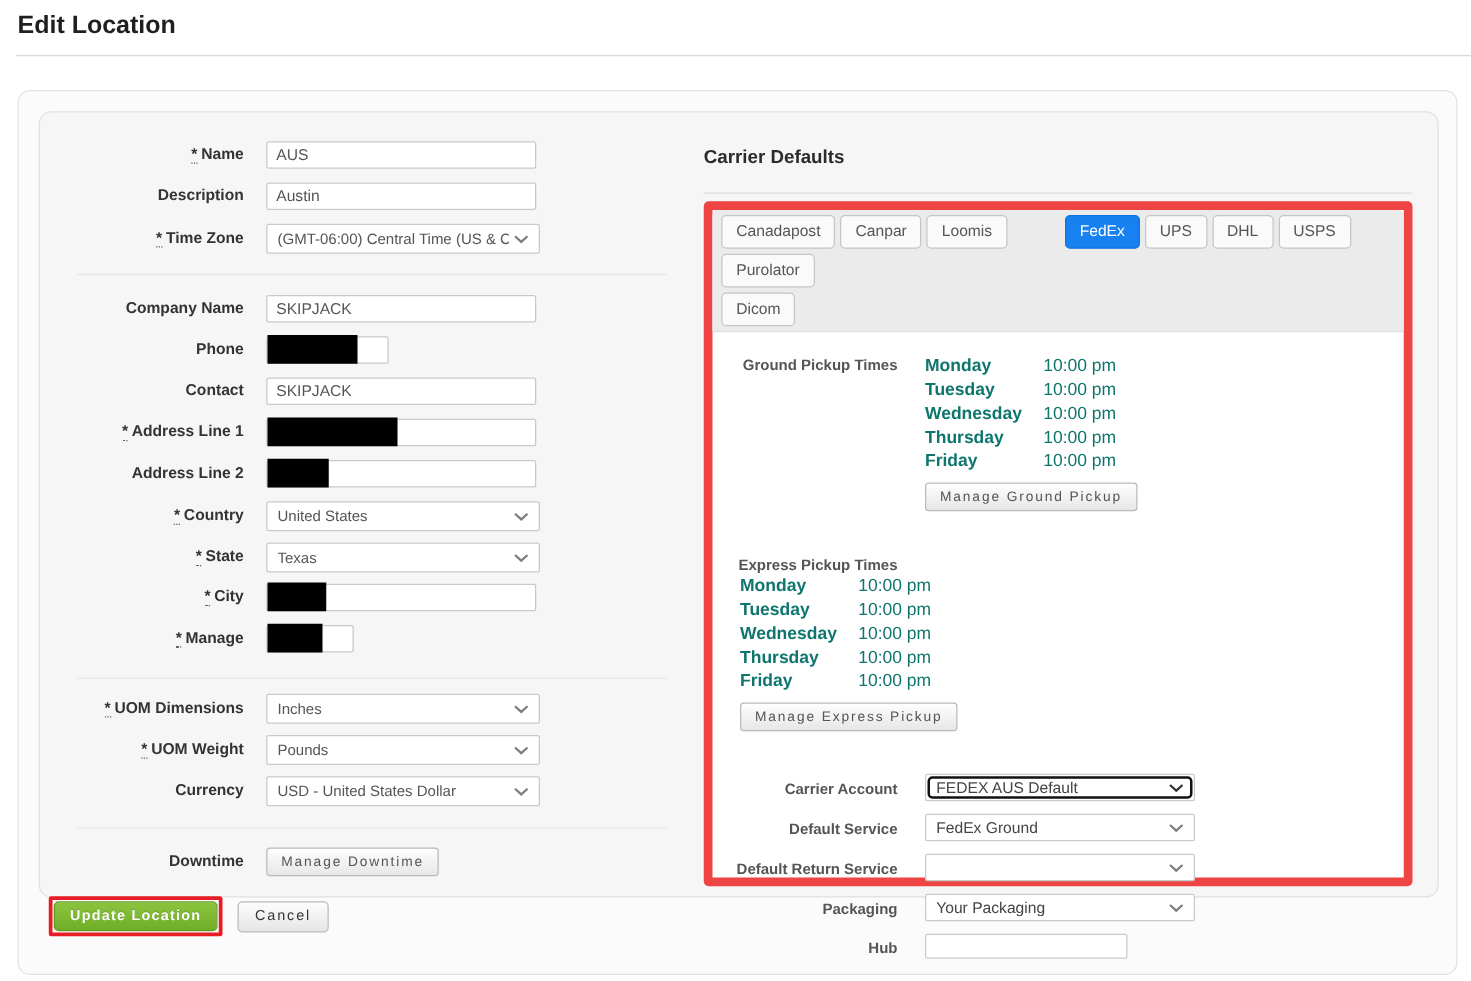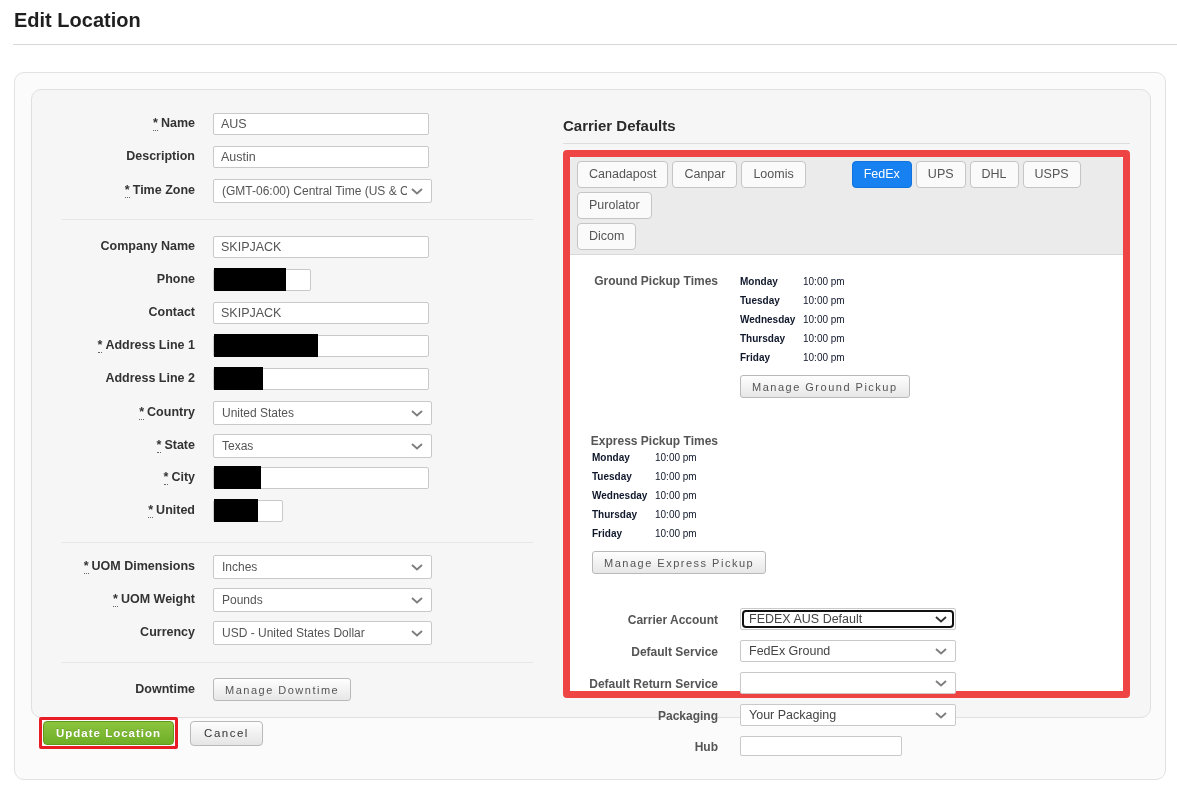--- a/index.html
+++ b/index.html
@@ -38,35 +38,35 @@
   .select .val { white-space:nowrap; overflow:hidden; flex:1; }
   .chev { flex:none; margin-left:4px; }
 
   .gray-btn { display:inline-flex; align-items:center; height:23px; padding:0 11px;
               background:linear-gradient(#fefefe,#e7e7e7); border:1px solid #b9b9b9; border-radius:3px;
               font-size:11px; letter-spacing:1.5px; color:#555; cursor:pointer; }
 
   
   .right-col { flex:1; padding-right:20px; }
   .carrier-heading { margin-top:27px; font-size:15px; font-weight:bold; color:#2b2b2b;
-                     padding-bottom:9px; border-bottom:1px solid #ddd; }
+                     padding-bottom:20px; border-bottom:1px solid #ddd; }
   .carrier-box { margin-top:6px; background:#fff; border:7px solid #ef4444; border-radius:4px; height:548px; }
   .tab-strip { background:#ebebeb; border-bottom:1px solid #d9d9d9; border-radius:4px 4px 0 0;
                padding:4px 5px 0 5px; display:flex; flex-wrap:wrap; align-items:flex-start; }
   .tab { height:27px; line-height:25px; padding:0 11px; margin:0 2px 4px 2px; background:#fafafa;
          border:1px solid #c5c5c5; border-radius:4px; font-size:12.5px; color:#555; cursor:pointer; }
   .tab.active { background:#1781f2; border-color:#1173de; color:#ffffff;margin-left:44px; }
   .tab-break { flex-basis:100%; height:0; }
   .tab-content { padding-top:17px; }
 
   .c-row { display:flex; }
   .c-label { width:148px; text-align:right; font-weight:bold; font-size:12px; color:#555; padding-top:2px; }
   .c-body { margin-left:22px; }
-  .day-grid { display:grid; grid-template-columns:max-content auto; column-gap:3px;
-              font-size:10px; line-height:19px; color:#0f172a; }
+  .day-grid { display:grid; grid-template-columns:max-content auto; column-gap:17px;
+              font-size:14px; line-height:19px; color:#0f766e; }
   .day { font-weight:bold; min-width:60px; }
   .manage-row { margin-top:8px; }
   .express-sec { margin-top:34px;flex-direction:column; }
   .fields-sec { margin-top:34px; }
 
   .c-field-row { display:flex; align-items:center; margin-bottom:10px; }
   .c-select { width:216px; height:22px; font-size:12.5px; color:#444;justify-content:flex-end; }
   .focus-ring { position:absolute; inset:1px; border:2px solid #111; border-radius:4px; pointer-events:none; }
   .hub-input { width:162px; height:20px; }
 
@@ -174,21 +174,21 @@
       </div>
 
       <div class="form-row">
         <div class="form-label"><span class="req">*</span><span>City</span></div>
         <div class="ctl text-input w216">
             <span class="redact r47"></span>
           </div>
       </div>
 
       <div class="form-row">
-        <div class="form-label"><span class="req">*</span><span>United</span></div>
+        <div class="form-label"><span class="req">*</span><span>Manage</span></div>
         <div class="ctl text-input w70">
             <span class="redact r44"></span>
           </div>
       </div>
 
       <div class="sep sep2"></div>
 
       <div class="form-row sel">
         <div class="form-label"><span class="req">*</span><span>UOM Dimensions</span></div>
         <div class="ctl select">

